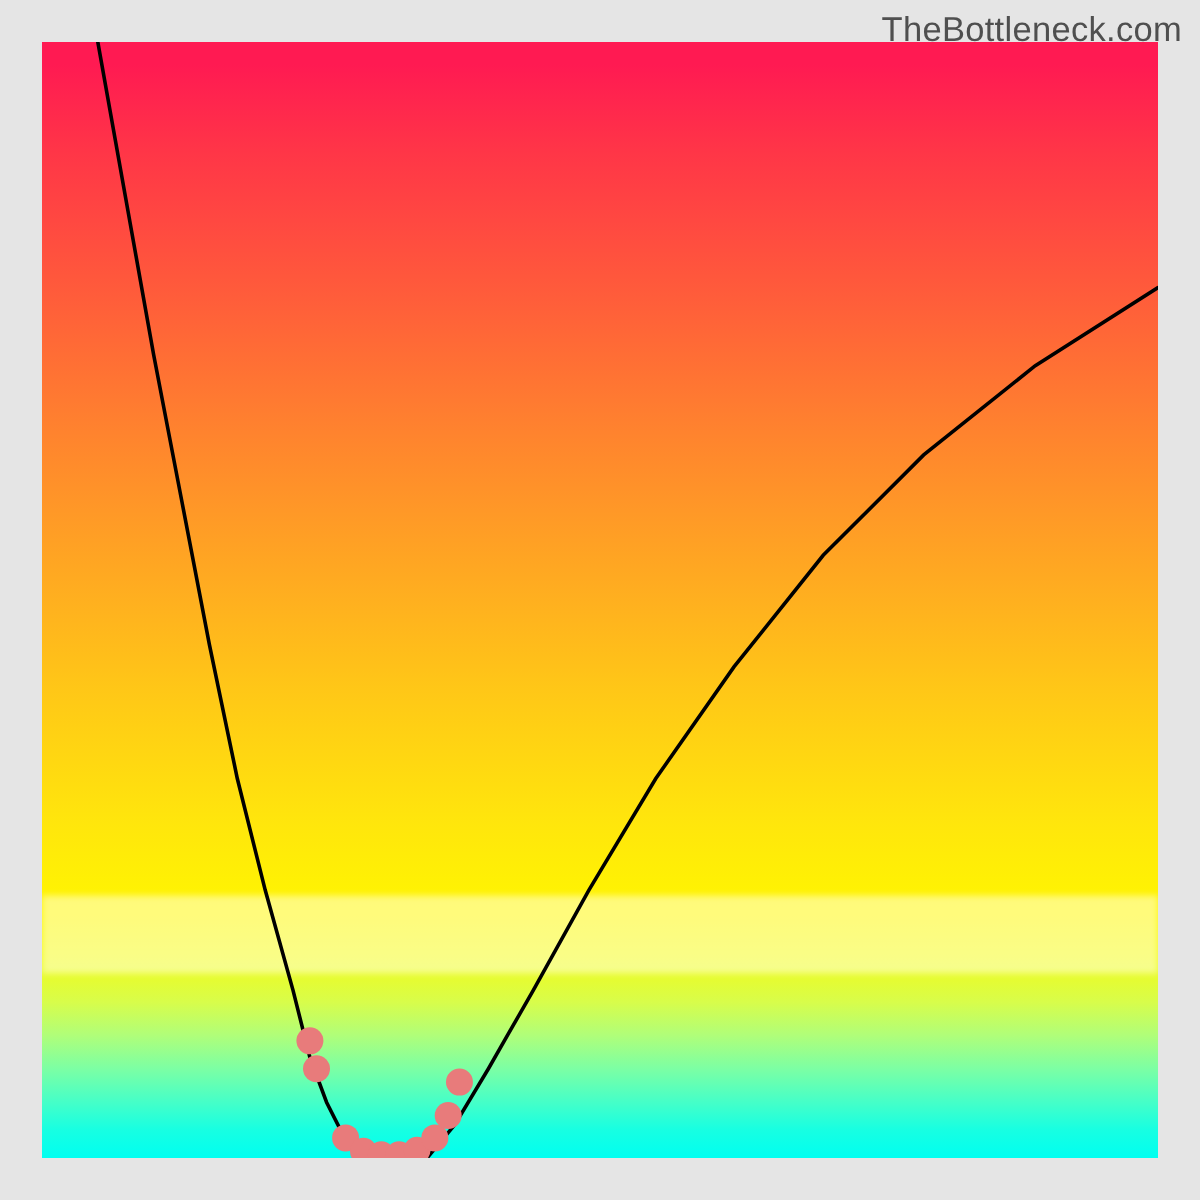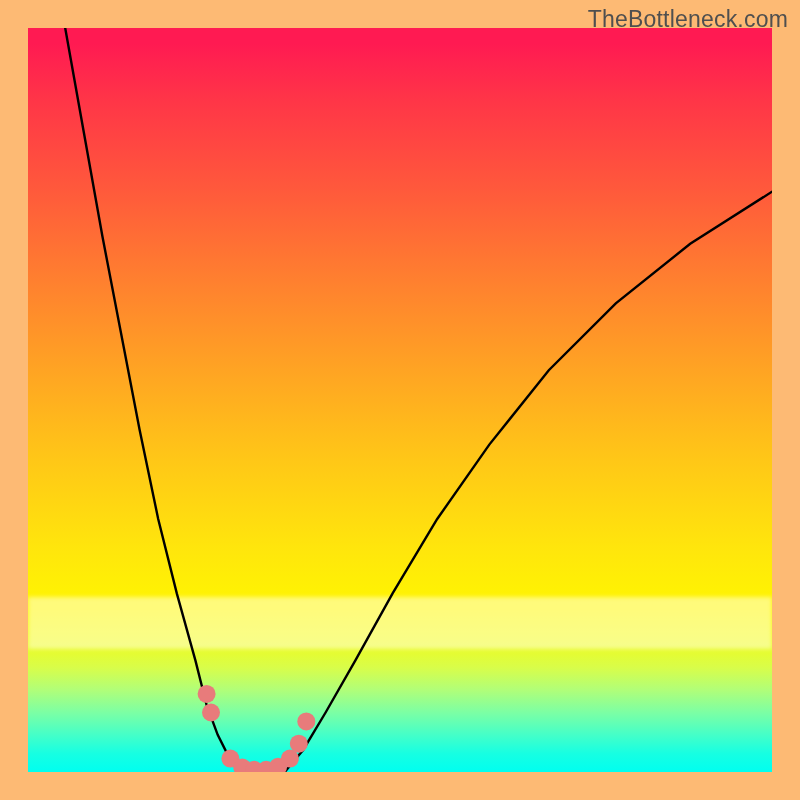--- a/index.html
+++ b/index.html
@@ -7,21 +7,21 @@
     padding: 0;
     width: 800px;
     height: 800px;
     overflow: hidden;
     background: #000;
     font-family: Arial, Helvetica, sans-serif;
   }
   .frame {
     position: absolute;
     inset: 0;
-    background: #fdba74;
+    background: #e5e5e5;
   }
   .plot {
     position: absolute;
     left: 28px;
     top: 28px;
     width: 744px;
     height: 744px;
     overflow: hidden;
   }
   .gradient {

